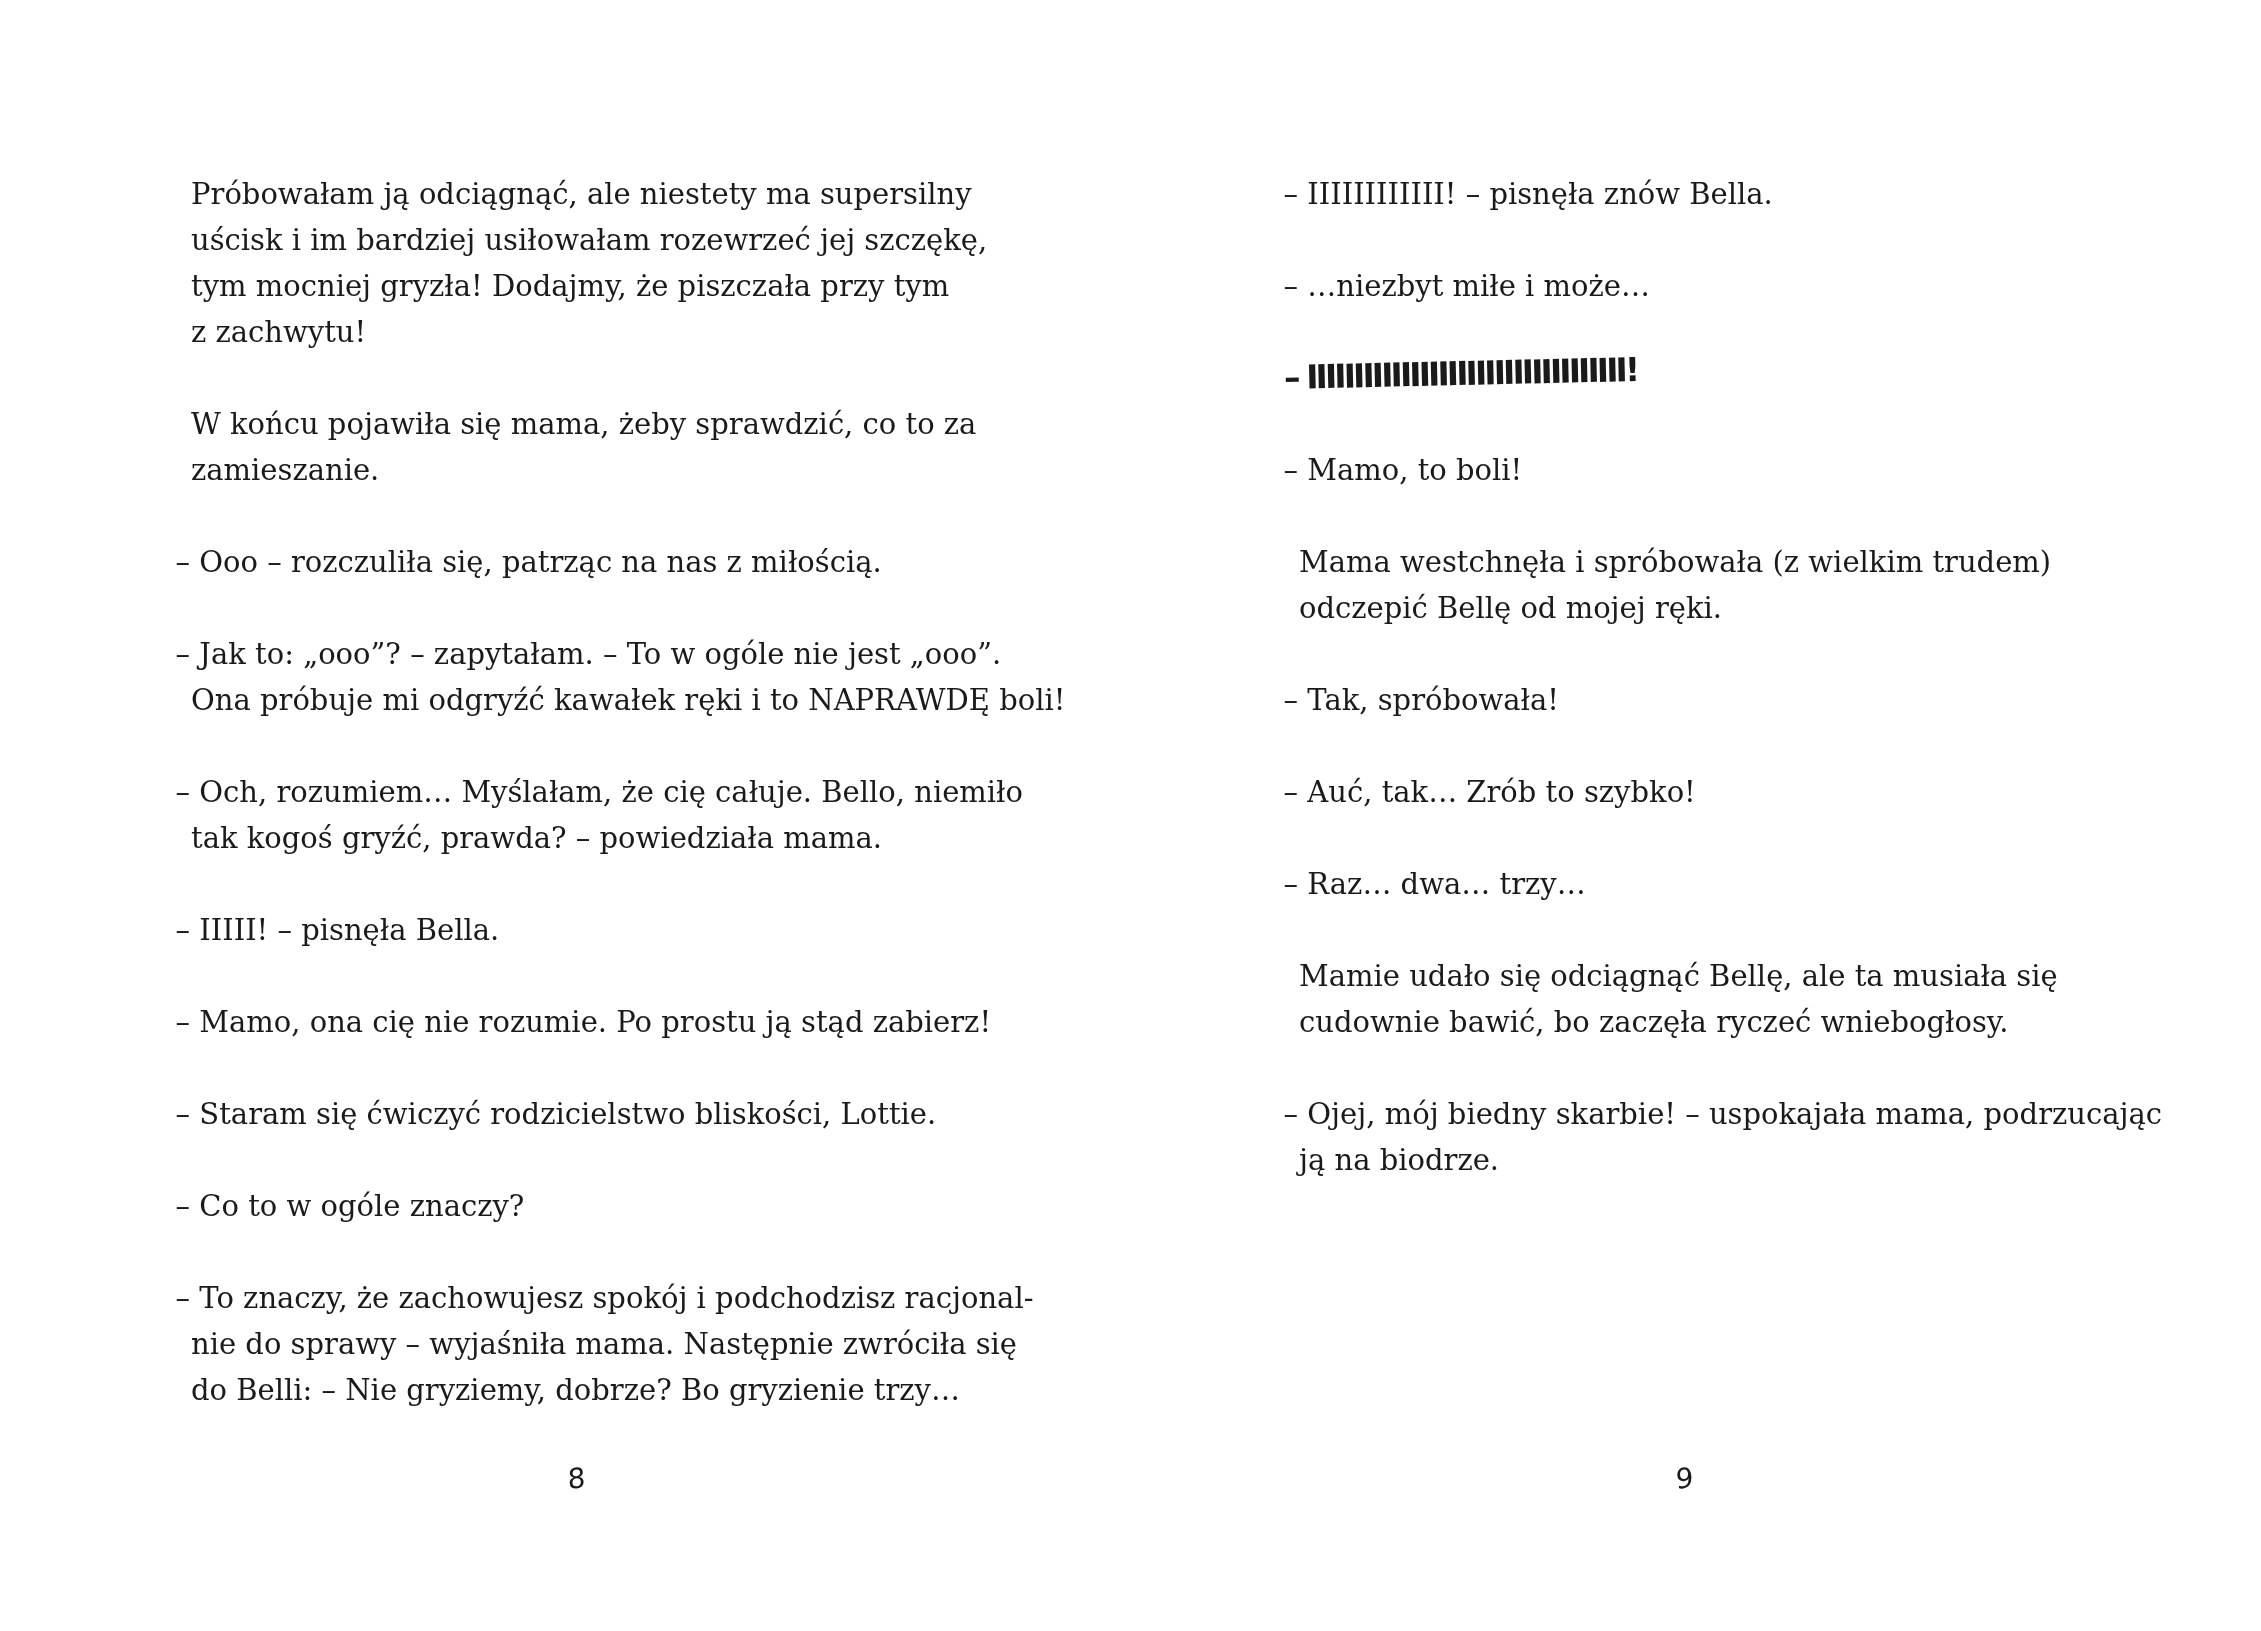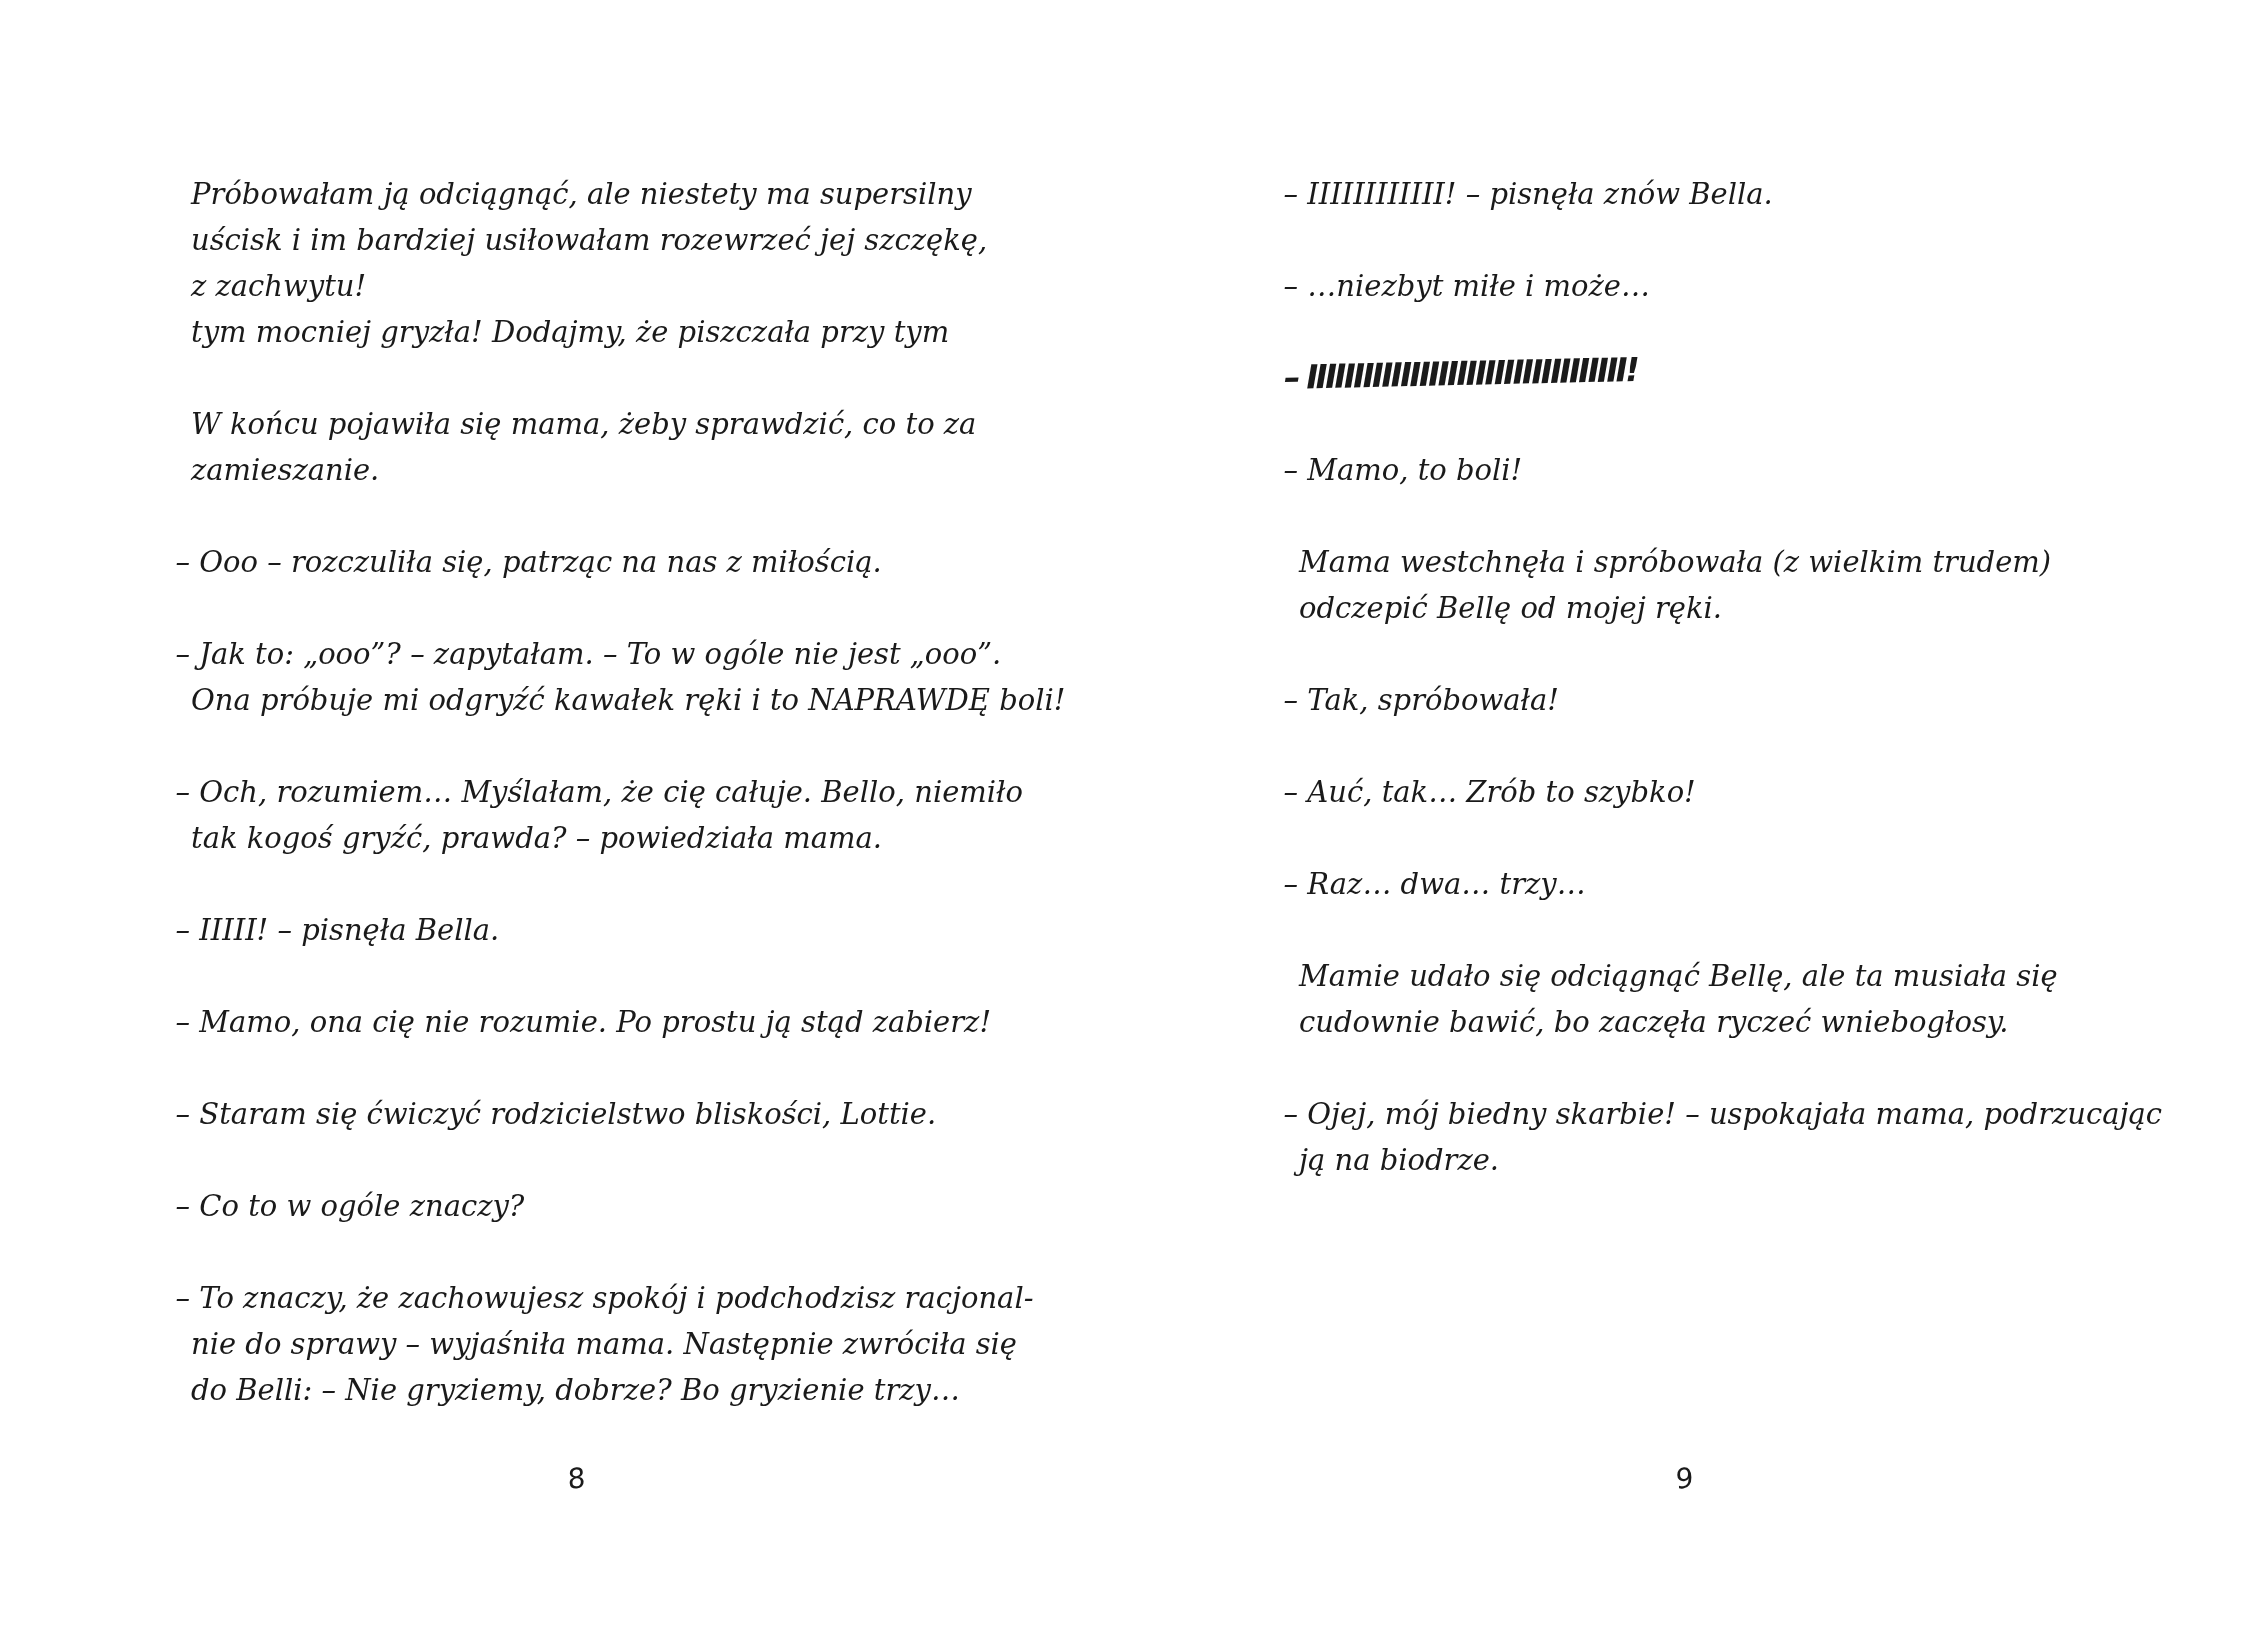--- a/index.html
+++ b/index.html
@@ -18,21 +18,21 @@
     line-height: 46px;
     overflow: hidden;
   }
   .page-text {
     position: absolute;
     top: 171px;
   }
   #left-text  { left: 191px;  width: 829px; }
   #right-text { left: 1299px; width: 829px; }
 
-  .para { margin: 0 0 46px 0; font-style: italic; }
+  .para { margin: 0 0 46px 0; }
   .para:last-child { margin-bottom: 0; }
 
   .line {
     white-space: nowrap;
     height: 46px;
   }
   
   .hang { margin-left: -15.4px; }
 
   
@@ -59,22 +59,22 @@
 </style>
 </head>
 <body>
 
 <div class="spread">
 
   <div class="page-text" id="left-text">
       <div class="para narrative">
         <div class="line">Próbowałam ją odciągnąć, ale niestety ma supersilny</div>
         <div class="line">uścisk i im bardziej usiłowałam rozewrzeć jej szczękę,</div>
+        <div class="line">tym mocniej gryzła! Dodajmy, że piszczała przy tym</div>
         <div class="line">z zachwytu!</div>
-        <div class="line">tym mocniej gryzła! Dodajmy, że piszczała przy tym</div>
       </div>
       <div class="para narrative">
         <div class="line">W końcu pojawiła się mama, żeby sprawdzić, co to za</div>
         <div class="line">zamieszanie.</div>
       </div>
       <div class="para dialogue">
         <div class="line hang">– Ooo – rozczuliła się, patrząc na nas z miłością.</div>
       </div>
       <div class="para dialogue">
         <div class="line hang">– Jak to: „ooo”? – zapytałam. – To w ogóle nie jest „ooo”.</div>

